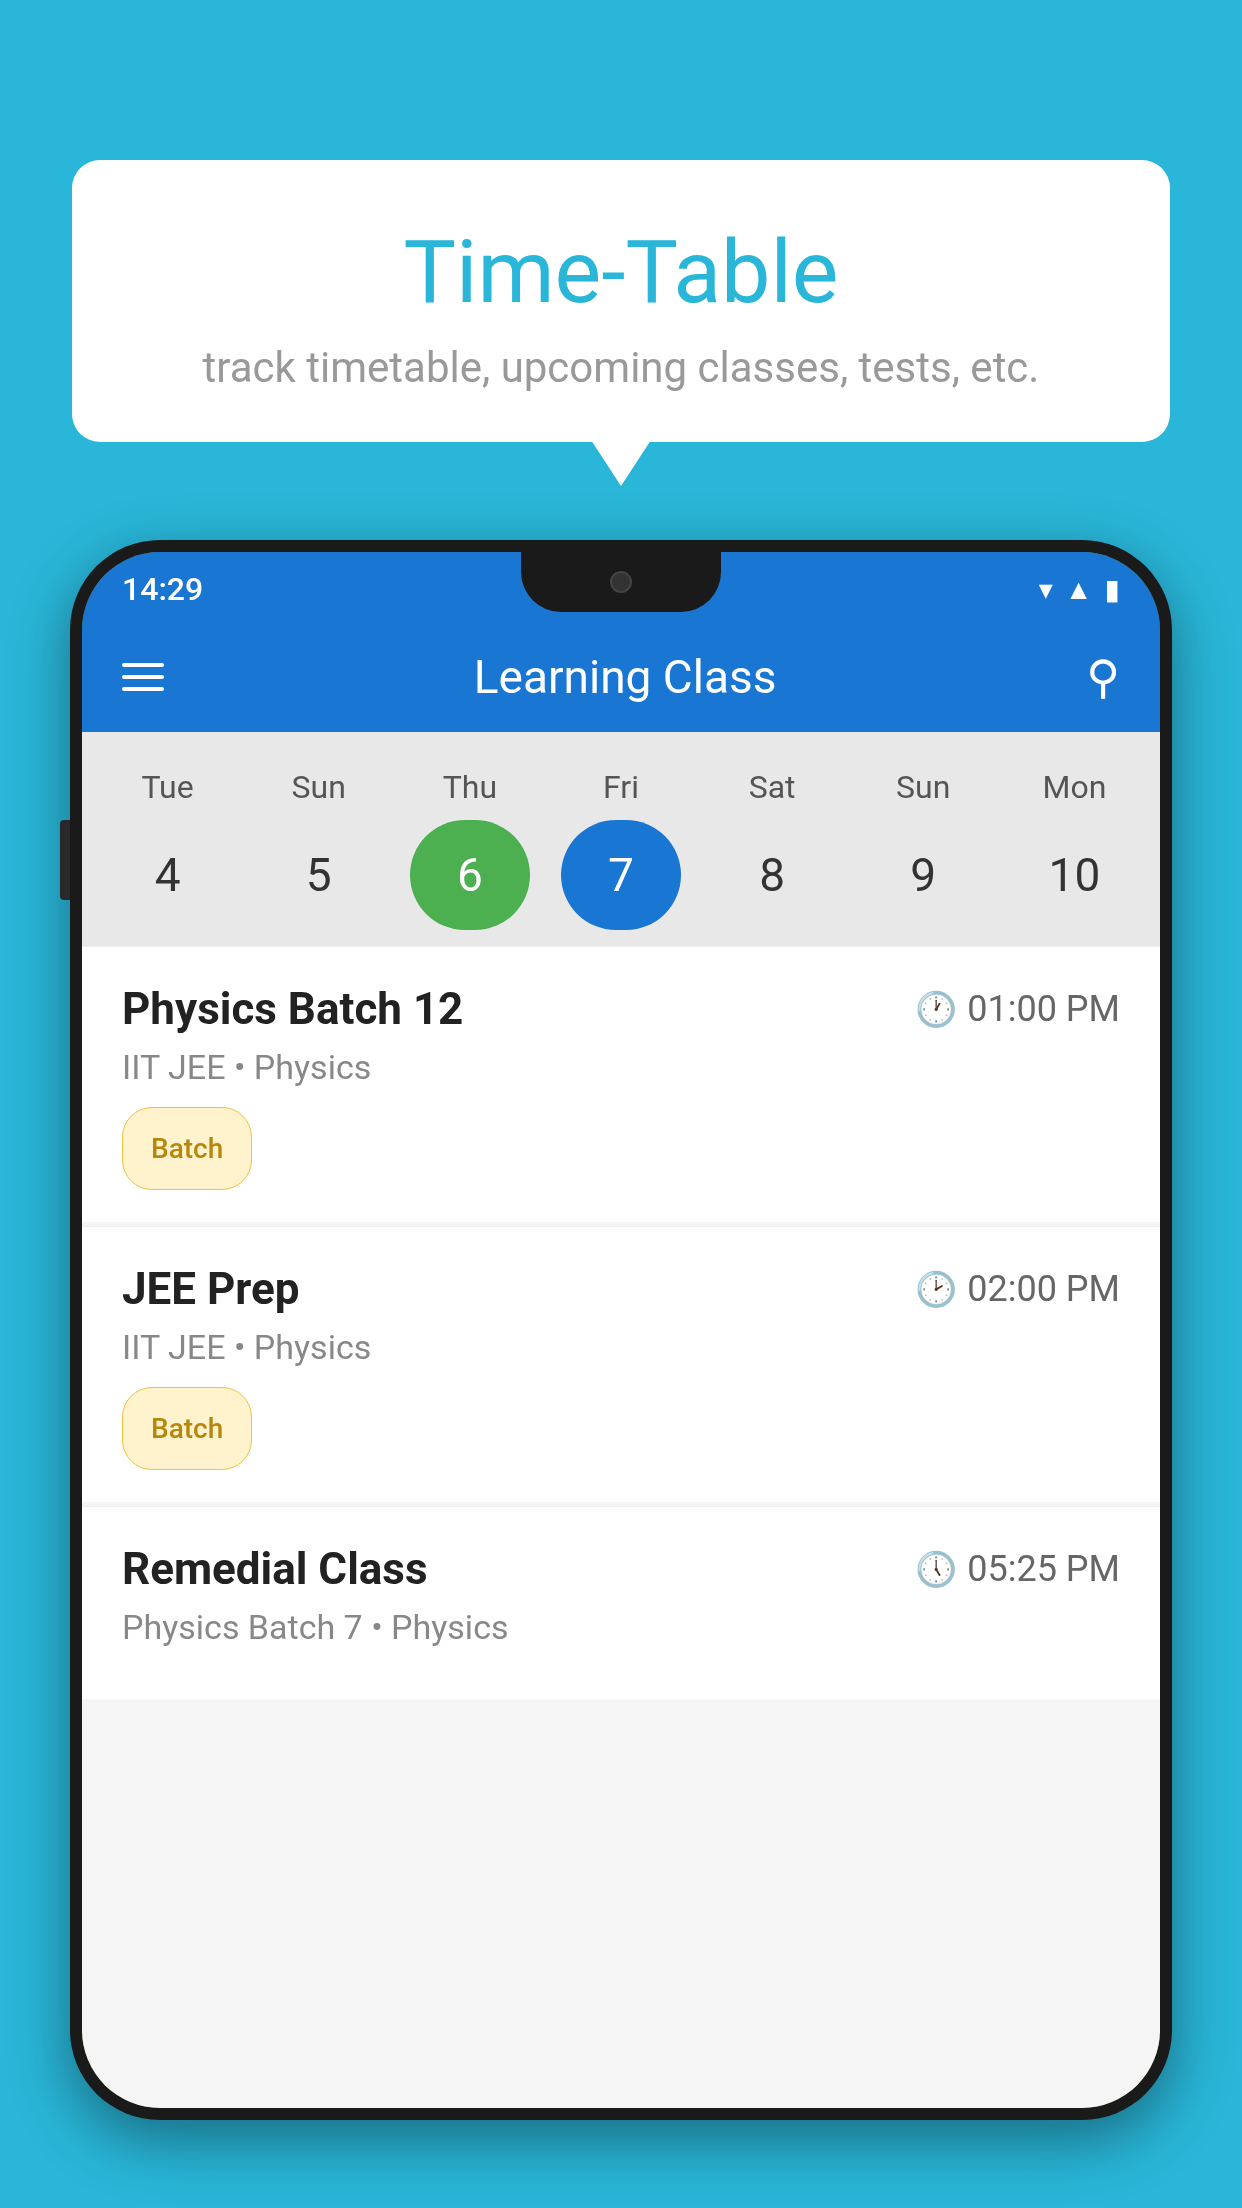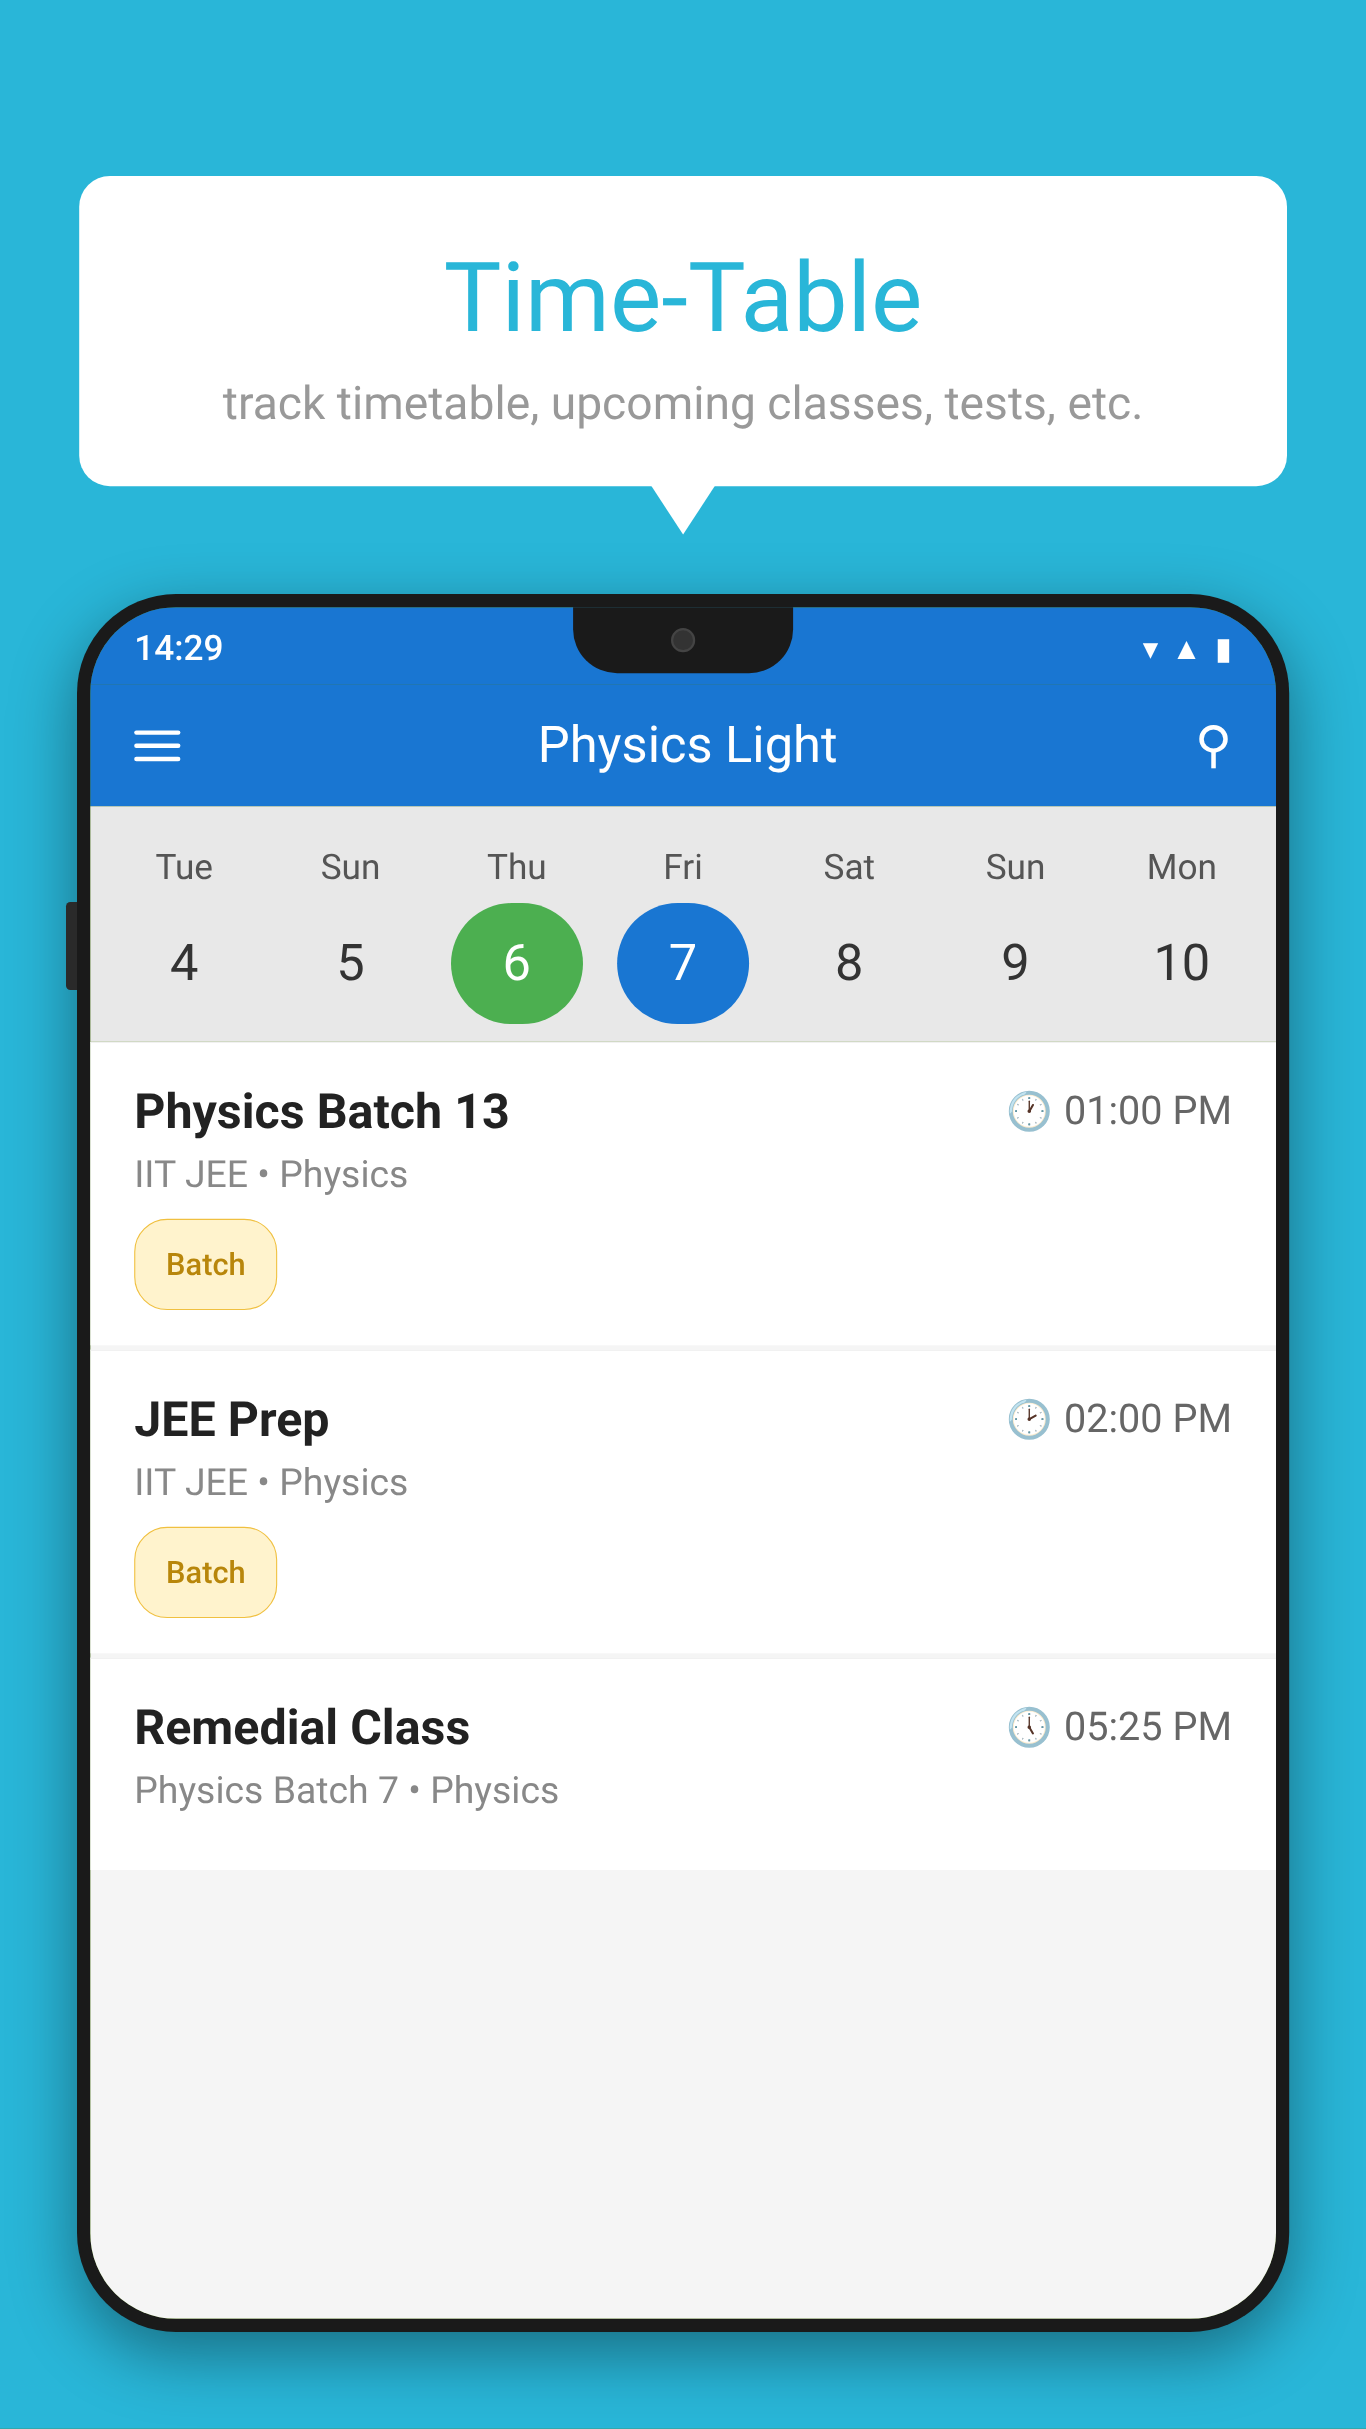--- a/index.html
+++ b/index.html
@@ -330,21 +330,21 @@
           <span class="battery-icon">▮</span>
         </div>
       </div>
 
       <div class="app-bar">
         <div class="hamburger-icon">
           <span></span>
           <span></span>
           <span></span>
         </div>
-        <span class="app-title">Physics Light</span>
+        <span class="app-title">Learning Class</span>
         <span class="search-icon">⚲</span>
       </div>
 
       <div class="calendar-strip">
         <div class="days-of-week">
           <span class="day-label">Tue</span>
           <span class="day-label">Sun</span>
           <span class="day-label">Thu</span>
           <span class="day-label">Fri</span>
           <span class="day-label">Sat</span>
@@ -359,21 +359,21 @@
           <span class="date-num">8</span>
           <span class="date-num">9</span>
           <span class="date-num">10</span>
         </div>
       </div>
 
       <div class="schedule-list">
 
         <div class="schedule-item">
           <div class="schedule-item-header">
-            <span class="class-name">Physics Batch 13</span>
+            <span class="class-name">Physics Batch 12</span>
             <span class="class-time">
               <span class="clock-icon">🕐</span>
               01:00 PM
             </span>
           </div>
           <div class="class-detail">IIT JEE • Physics</div>
           <span class="batch-badge">Batch</span>
         </div>
 
         <div class="schedule-item">

